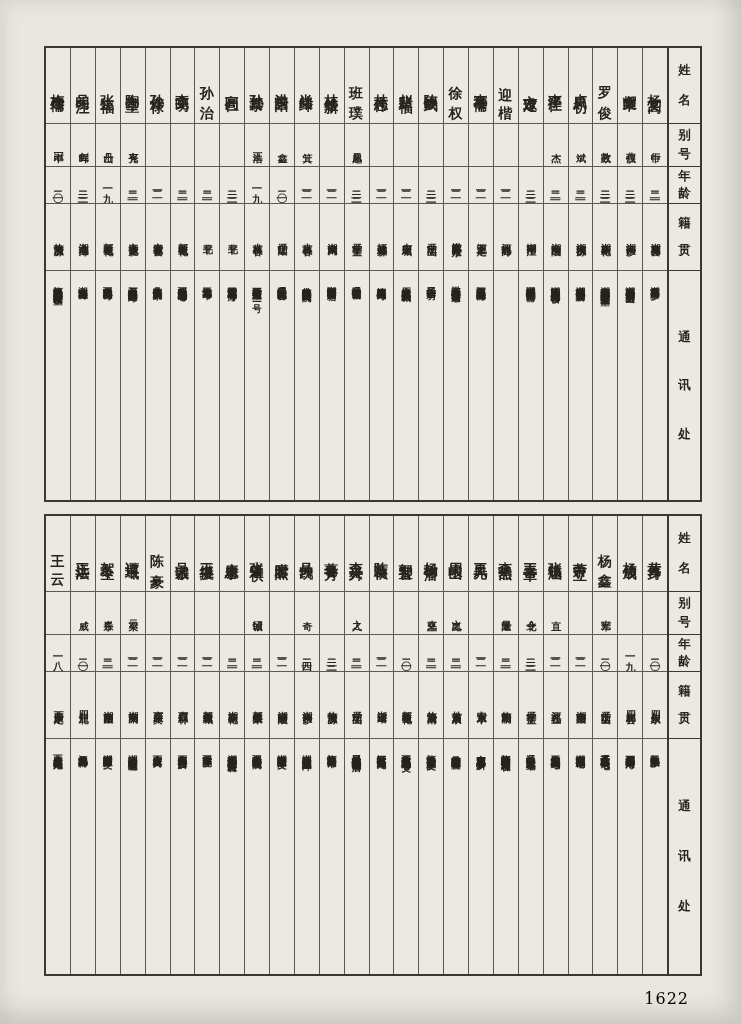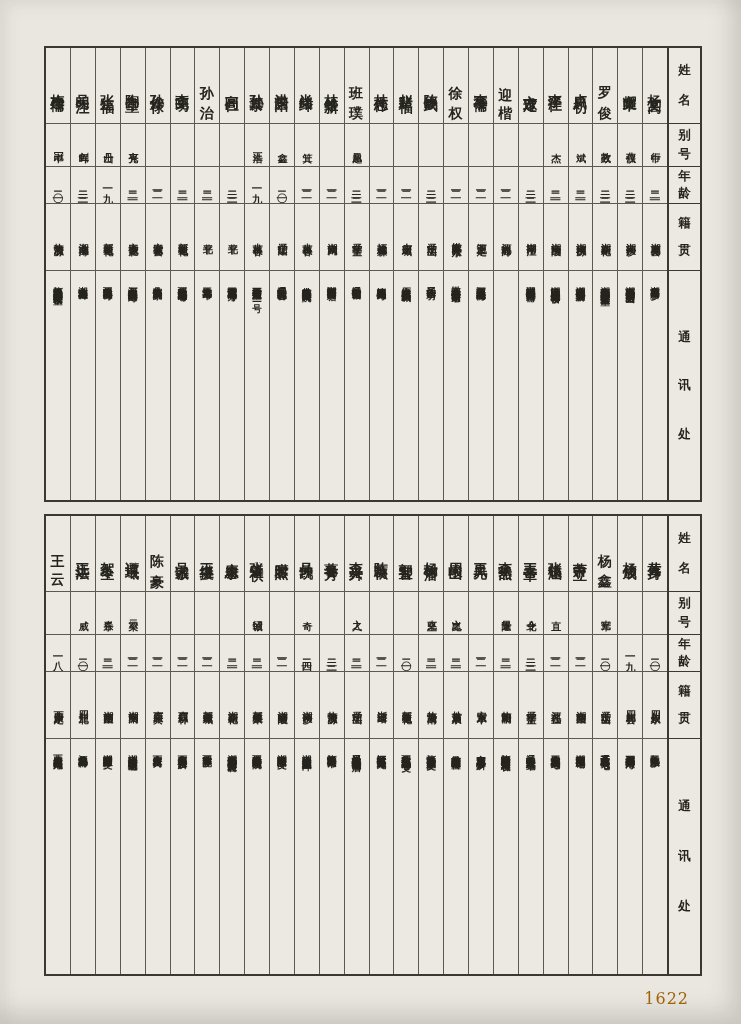--- a/index.html
+++ b/index.html
@@ -68,21 +68,21 @@
   .hcell.alias{height:43px;}
   .hcell.age{height:37px;}
   .hcell.origin{height:67px;}
   .hcell.address{flex:1;padding:26px 0;}
   .hchar{font-size:12.5px;font-weight:700;font-family:"DejaVu Serif",serif;}
 
   .note{font-size:7px;letter-spacing:0;font-weight:400;}
 
   .page-number{
     position:absolute;right:52px;bottom:16px;
-    font-size:16px;letter-spacing:1px;color:#a16207;
+    font-size:16px;letter-spacing:1px;color:#000000;
     font-family:"DejaVu Serif",serif;
   }
 </style>
 </head>
 <body>
 
 <div class="page">
 
   <section class="reg-table" id="table-top">
     <div class="header-col">

